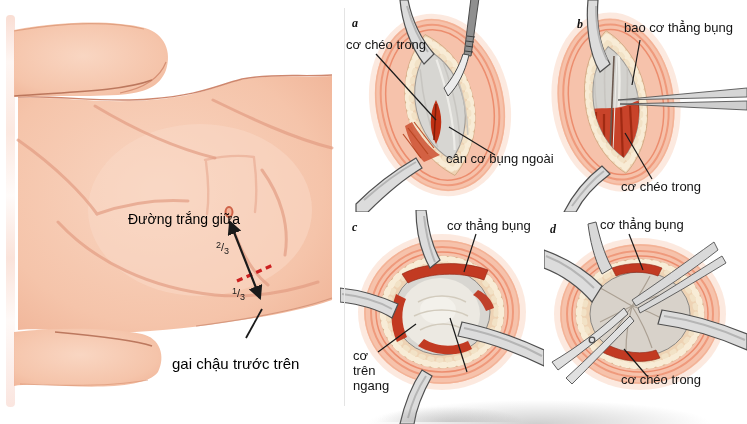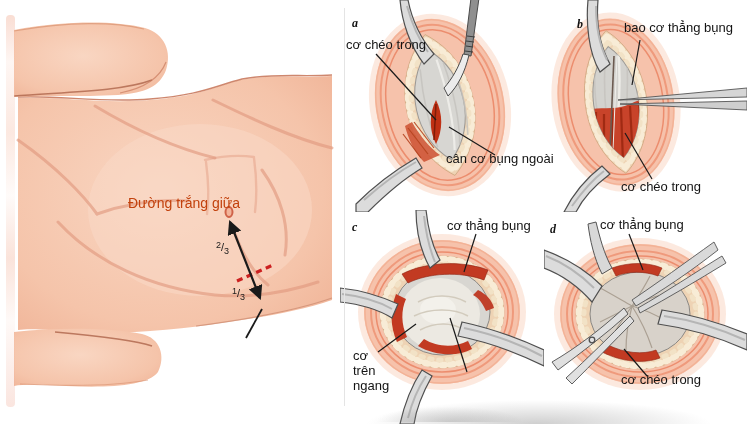--- a/index.html
+++ b/index.html
@@ -1,21 +1,21 @@
 <!DOCTYPE html>
 <html><head>
 <meta charset="utf-8">
 <style>
   html,body{margin:0;padding:0;background:#fff;}
   .stage{position:relative;width:747px;height:424px;background:#ffffff;overflow:hidden;
          font-family:"Liberation Sans","DejaVu Sans",sans-serif;}
   .stage svg{position:absolute;display:block;}
   .panel{position:absolute;}
   .panel svg{left:0;top:0;}
-  .lbl{position:absolute;color:#c2410c;white-space:nowrap;}
+  .lbl{position:absolute;color:#000000;white-space:nowrap;margin-top:16px;}
   .midline{font-size:14px;}
   .iliac{font-size:15px;}
   .plbl{position:absolute;font-size:13px;line-height:12px;color:#141414;white-space:nowrap;}
   .plbl.stack15 div{line-height:15px;}
   .plbl.stack12 div{line-height:12px;}
   .plet{position:absolute;font:italic 700 12px "Liberation Serif",serif;color:#111;}
   .frac{position:absolute;font-weight:normal;font-size:11px;color:#1b1b1b;}
   .frac sup{font-size:9px;vertical-align:3px;}
   .frac sub{font-size:9px;vertical-align:-3px;}
   .divider{position:absolute;left:344px;top:8px;width:1px;height:398px;background:#e4e4e4;}
@@ -91,20 +91,21 @@
 
     <line x1="246" y1="338" x2="262" y2="309" stroke="#1a1a1a" stroke-width="1.8"></line>
   </svg>
 
   <div class="lbl midline" style="left:128px;top:195px">Đường trắng giữa</div>
 
   <div class="frac" style="left:216px;top:240px"><sup>2</sup><span>/</span><sub>3</sub></div>
 
   <div class="frac" style="left:232px;top:286px"><sup>1</sup><span>/</span><sub>3</sub></div>
 
+  <div class="lbl iliac" style="left:172px;top:339px">gai chậu trước trên</div>
 
   <div class="panel" style="left:340px;top:0;width:204px;height:212px">
     <svg width="204" height="212" viewBox="0 0 204 212">
       <g transform="rotate(-12 100 105)">
         <ellipse cx="100" cy="105" rx="70" ry="92" fill="#fbe0d2" opacity="0.7"></ellipse>
         <ellipse cx="100" cy="105" rx="64" ry="87" fill="#f6c2ab"></ellipse>
         <ellipse cx="100" cy="105" rx="63" ry="86" fill="none" stroke="#f3b296" stroke-width="1.5"></ellipse>
         <ellipse cx="100" cy="105" rx="58" ry="81" fill="none" stroke="#ef9a7c" stroke-width="2"></ellipse>
         <ellipse cx="100" cy="105" rx="53" ry="76" fill="none" stroke="#ec8d6e" stroke-width="1.5"></ellipse>
         <path d="M100,33 C145,69 145,141 100,177 C55,141 55,69 100,33 Z" fill="#eed3b4" stroke="#cfa77f" stroke-width="0.8"></path>

